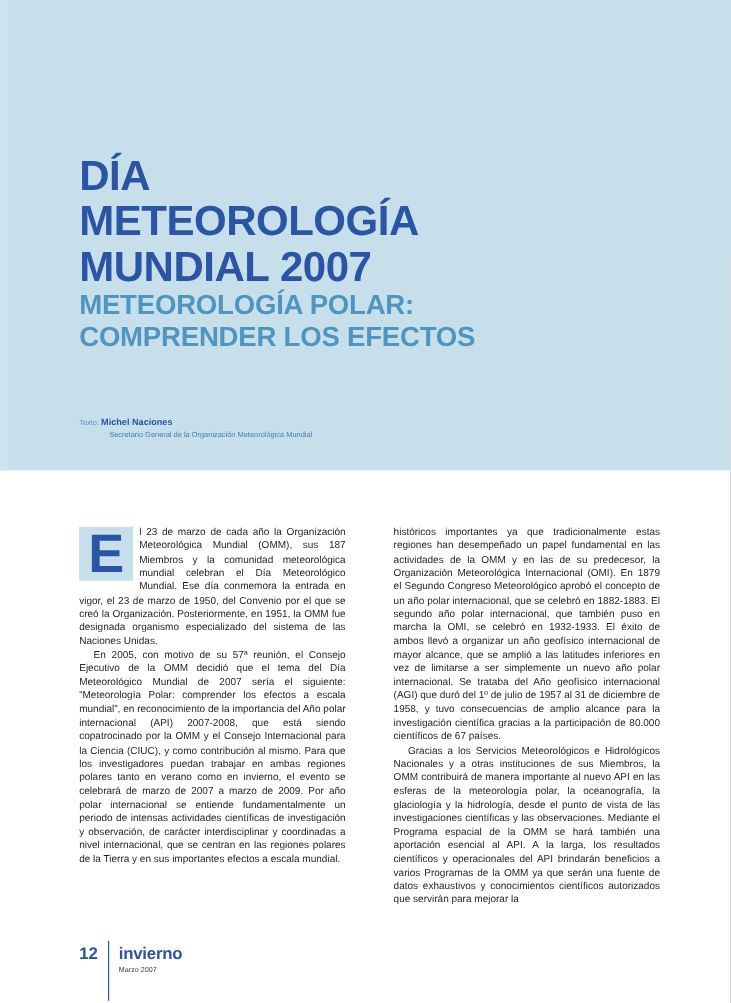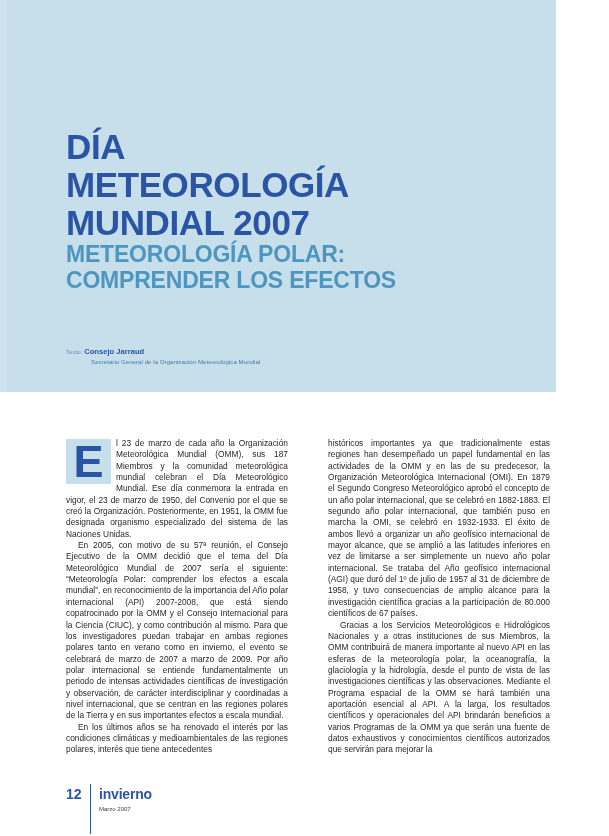--- a/index.html
+++ b/index.html
@@ -16,21 +16,21 @@
     overflow: hidden;
     font-family: "Liberation Sans", sans-serif;
     -webkit-font-smoothing: antialiased;
   }
 
   
   .header-band {
     position: absolute;
     left: 0;
     top: 0;
-    width: 556px;
+    width: 609px;
     height: 392px;
     background: #c7dfeb;
     box-sizing: border-box;
     padding-left: 28px;
   }
   .header-band .band-edge {
     position: absolute;
     left: 0;
     top: 0;
     width: 7px;
@@ -186,32 +186,31 @@
       <h1 class="title-main">DÍA</h1>
       <h1 class="title-main">METEOROLOGÍA</h1>
       <h1 class="title-main">MUNDIAL 2007</h1>
       <h2 class="title-sub">METEOROLOGÍA POLAR:</h2>
       <h2 class="title-sub">COMPRENDER LOS EFECTOS</h2>
     </div>
 
     <div class="byline">
       <div class="byline-row1">
         <span class="label">Texto:</span>
-        <span class="author">Consejo Jarraud</span>
+        <span class="author">Michel Naciones</span>
       </div>
       <div class="byline-row2">Secretario General de la Organización Meteorológica Mundial</div>
     </div>
   </div>
 
   <div class="body-area">
 
     <div class="col col-left">
       <p class="no-indent"><span class="dropcap">E</span><span>l 23 de marzo de cada año la Organización Meteorológica Mundial (OMM), sus 187 Miembros y la comunidad meteorológica mundial celebran el Día Meteorológico Mundial. Ese día conmemora la entrada en vigor, el 23 de marzo de 1950, del Convenio por el que se creó la Organización. Posteriormente, en 1951, la OMM fue designada organismo especializado del sistema de las Naciones Unidas.</span></p>
       <p>En 2005, con motivo de su 57ª reunión, el Consejo Ejecutivo de la OMM decidió que el tema del Día Meteorológico Mundial de 2007 sería el siguiente: “Meteorología Polar: comprender los efectos a escala mundial”, en reconocimiento de la importancia del Año polar internacional (API) 2007-2008, que está siendo copatrocinado por la OMM y el Consejo Internacional para la Ciencia (CIUC), y como contribución al mismo. Para que los investigadores puedan trabajar en ambas regiones polares tanto en verano como en invierno, el evento se celebrará de marzo de 2007 a marzo de 2009. Por año polar internacional se entiende fundamentalmente un periodo de intensas actividades científicas de investigación y observación, de carácter interdisciplinar y coordinadas a nivel internacional, que se centran en las regiones polares de la Tierra y en sus importantes efectos a escala mundial.</p>
-      <p>En los últimos años se ha renovado el interés por las condiciones climáticas y medioambientales de las regiones polares, interés que tiene antecedentes</p>
     </div>
 
     <div class="col col-right">
       <p class="no-indent">históricos importantes ya que tradicionalmente estas regiones han desempeñado un papel fundamental en las actividades de la OMM y en las de su predecesor, la Organización Meteorológica Internacional (OMI). En 1879 el Segundo Congreso Meteorológico aprobó el concepto de un año polar internacional, que se celebró en 1882-1883. El segundo año polar internacional, que también puso en marcha la OMI, se celebró en 1932-1933. El éxito de ambos llevó a organizar un año geofísico internacional de mayor alcance, que se amplió a las latitudes inferiores en vez de limitarse a ser simplemente un nuevo año polar internacional. Se trataba del Año geofísico internacional (AGI) que duró del 1º de julio de 1957 al 31 de diciembre de 1958, y tuvo consecuencias de amplio alcance para la investigación científica gracias a la participación de 80.000 científicos de 67 países.</p>
       <p>Gracias a los Servicios Meteorológicos e Hidrológicos Nacionales y a otras instituciones de sus Miembros, la OMM contribuirá de manera importante al nuevo API en las esferas de la meteorología polar, la oceanografía, la glaciología y la hidrología, desde el punto de vista de las investigaciones científicas y las observaciones. Mediante el Programa espacial de la OMM se hará también una aportación esencial al API. A la larga, los resultados científicos y operacionales del API brindarán beneficios a varios Programas de la OMM ya que serán una fuente de datos exhaustivos y conocimientos científicos autorizados que servirán para mejorar la</p>
     </div>
 
   </div>
 
   <div class="footer">

